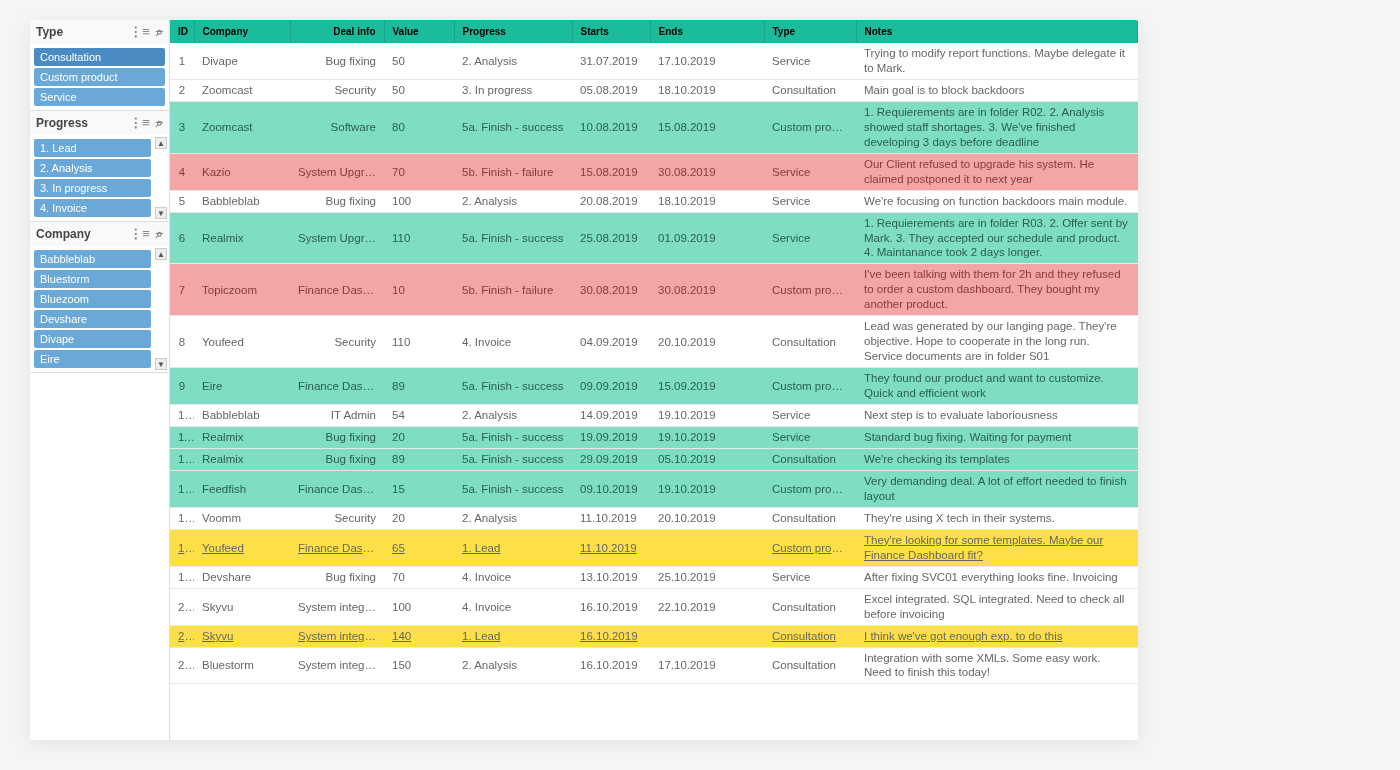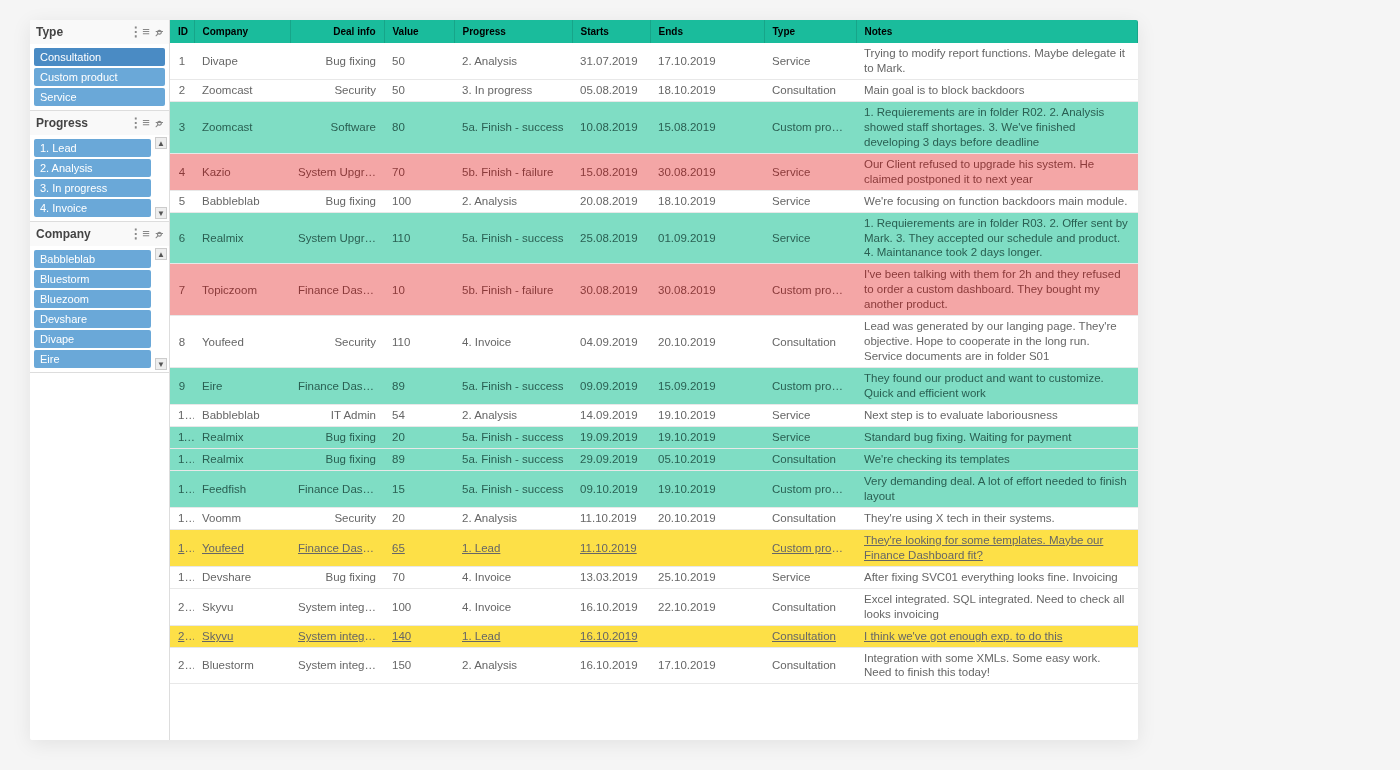--- a/index.html
+++ b/index.html
@@ -377,35 +377,35 @@
             <td class="col-ends"></td>
             <td class="col-type">Custom product</td>
             <td class="col-notes">They're looking for some templates. Maybe our Finance Dashboard fit?</td>
           </tr>
           <tr class="">
             <td class="col-id">18</td>
             <td class="col-company">Devshare</td>
             <td class="col-deal">Bug fixing</td>
             <td class="col-value">70</td>
             <td class="col-progress">4. Invoice</td>
-            <td class="col-starts">13.03.2019</td>
+            <td class="col-starts">13.10.2019</td>
             <td class="col-ends">25.10.2019</td>
             <td class="col-type">Service</td>
             <td class="col-notes">After fixing SVC01 everything looks fine. Invoicing</td>
           </tr>
           <tr class="">
             <td class="col-id">20</td>
             <td class="col-company">Skyvu</td>
             <td class="col-deal">System integratio</td>
             <td class="col-value">100</td>
             <td class="col-progress">4. Invoice</td>
             <td class="col-starts">16.10.2019</td>
             <td class="col-ends">22.10.2019</td>
             <td class="col-type">Consultation</td>
-            <td class="col-notes">Excel integrated. SQL integrated. Need to check all looks invoicing</td>
+            <td class="col-notes">Excel integrated. SQL integrated. Need to check all before invoicing</td>
           </tr>
           <tr class="alt">
             <td class="col-id">21</td>
             <td class="col-company">Skyvu</td>
             <td class="col-deal">System integratio</td>
             <td class="col-value">140</td>
             <td class="col-progress">1. Lead</td>
             <td class="col-starts">16.10.2019</td>
             <td class="col-ends"></td>
             <td class="col-type">Consultation</td>

